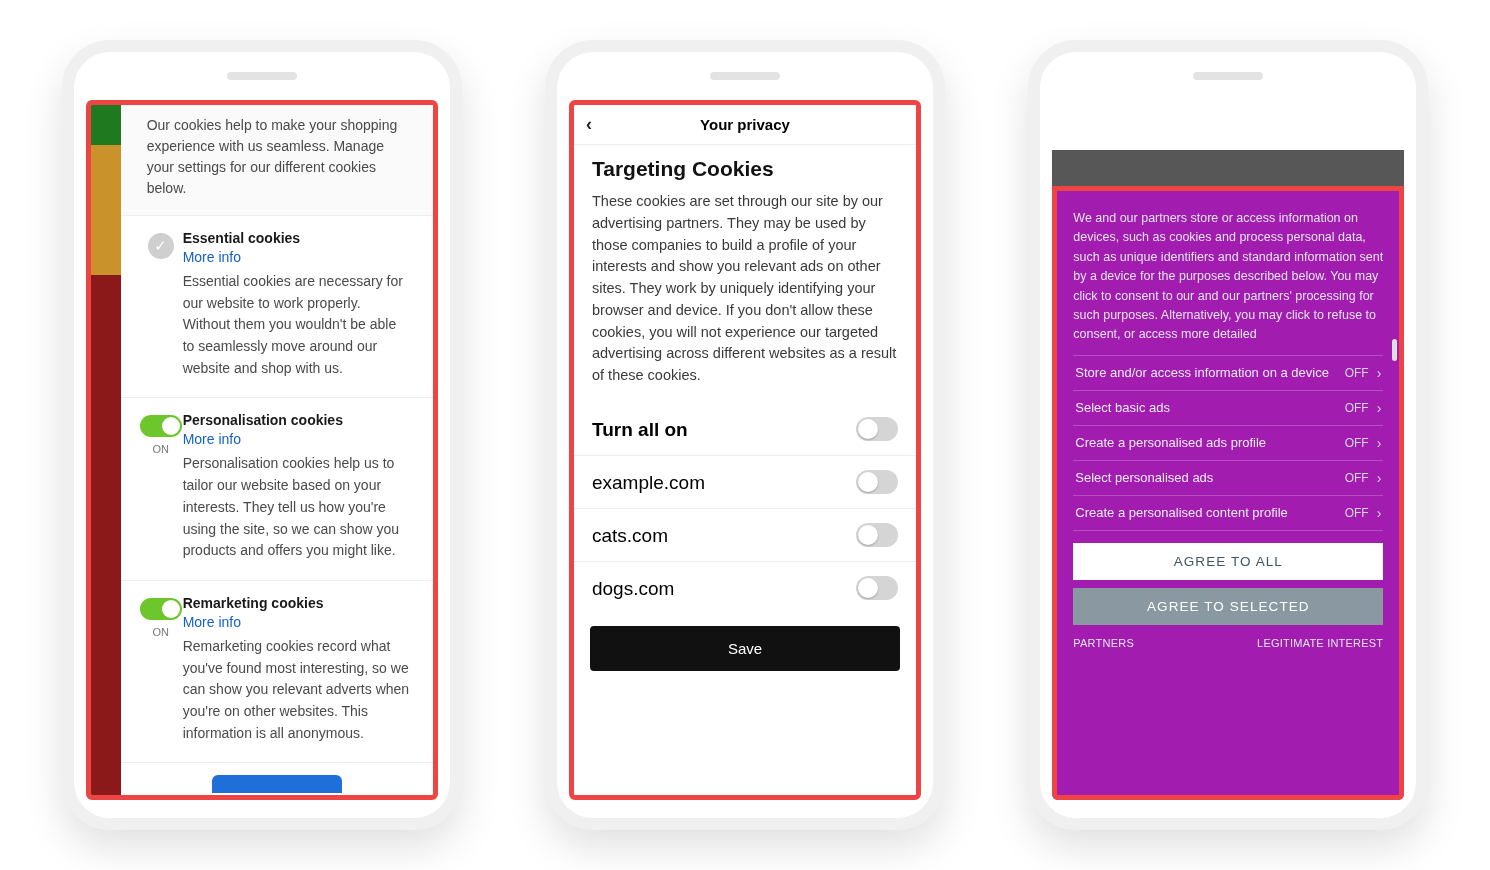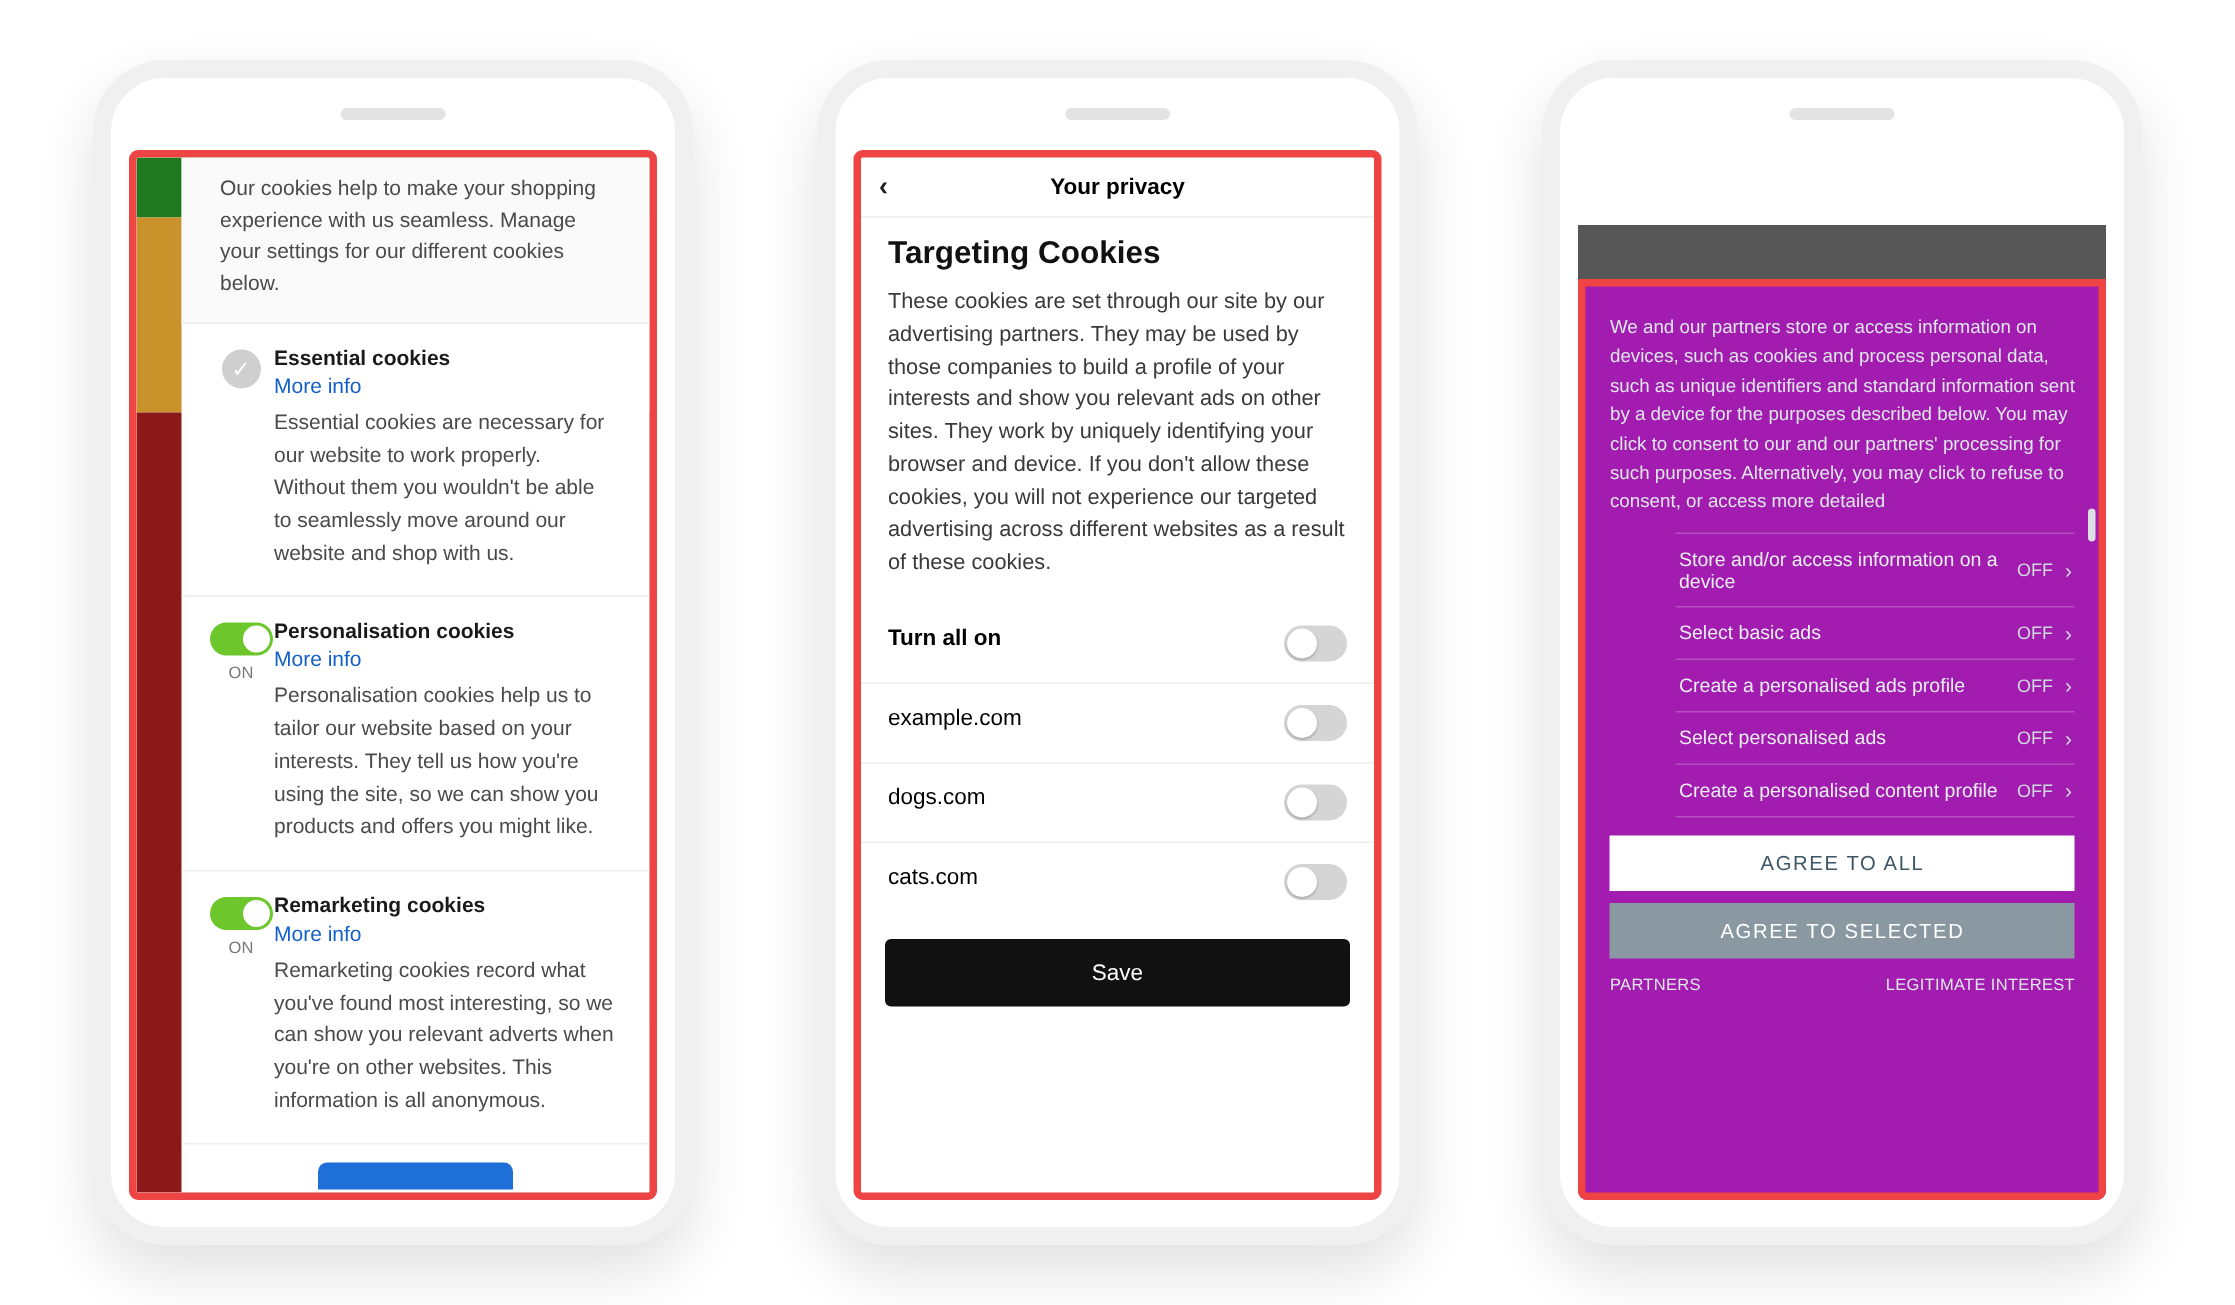--- a/index.html
+++ b/index.html
@@ -66,39 +66,39 @@
   .p1-on { font-size:11px;color:#777;margin-top:6px;}
   .p1-btn-wrap{ text-align:center; padding-top:12px;}
   .p1-save{ width:130px;height:18px;border-radius:6px 6px 0 0;background:#1f6fd8;margin:0 auto;}
 
   
   .p2-hdr { height:40px; display:flex; align-items:center; justify-content:center; border-bottom:1px solid #eee; position:relative; font-weight:600; font-size:15px;}
   .p2-back { position:absolute; left:12px; font-size:18px; color:#222; cursor:pointer;}
   .p2-pad { padding:12px 18px 10px; }
   .p2-title { font-size:21px; font-weight:700; margin-bottom:10px; color:#111;}
   .p2-desc { font-size:14.5px; color:#3a3a3a; line-height:1.5; }
-  .p2-row { display:flex; justify-content:space-between; align-items:flex-start; padding:14px 18px; border-top:1px solid #eee; font-size:15px;}
+  .p2-row { display:flex; justify-content:space-between; align-items:flex-end; padding:14px 18px; border-top:1px solid #eee; font-size:19px;}
   .p2-row:first-of-type{border-top:none;}
   .p2-tog { width:42px;height:24px;border-radius:12px;background:#d5d5d5;position:relative;}
   .p2-tog::after{content:'';position:absolute;width:20px;height:20px;border-radius:50%;background:#fff;top:2px;left:2px;box-shadow:0 1px 2px rgba(0,0,0,.25);}
   .p2-save { margin:12px 16px; background:#111; color:#fff; text-align:center; padding:14px; border-radius:4px; font-size:15px;}
 
   
   .p3-top { height:50px; background:#fff; }
   .p3-gray { height:36px; background:#575757; }
   .p3-panel {
     background:#a21caf;
     color:#dfe6eb;
     position:absolute; left:0; right:0; top:86px; bottom:0;
     padding:18px 16px 14px;
     font-size:12.5px;
     display:flex; flex-direction:column;
   }
   .p3-intro { line-height:1.55; margin-bottom:10px; }
-  .p3-list { flex:0 0 auto; border-top:1px solid rgba(255,255,255,.22);margin-left:44px; }
+  .p3-list { flex:0 0 auto; border-top:1px solid rgba(255,255,255,.22); }
   .p3-row { display:flex; align-items:center; justify-content:space-between; padding:9px 2px; border-bottom:1px solid rgba(255,255,255,.22); font-size:13px;}
   .p3-label { flex:1; color:#e9eef2; }
   .p3-state { color:#cfd8de; font-size:12px; margin-right:8px;}
   .p3-arr { color:#cfd8de; font-size:14px;}
   .p3-btns { margin-top:12px;}
   .p3-btn { display:block; width:100%; text-align:center; padding:11px; font-size:13.5px; letter-spacing:.08em; margin-bottom:8px; cursor:pointer;}
   .p3-agree { background:#fff; color:#3d5666; }
   .p3-sel { background:#8a98a2; color:#fff; }
   .p3-foot { display:flex; justify-content:space-between; margin-top:4px; font-size:11px; letter-spacing:.02em;}
   .p3-scroll { position:absolute; right:2px; top:148px; width:5px; height:22px; background:#dcdfe1; border-radius:3px;}
@@ -171,25 +171,25 @@
     <div style="margin-top:6px;">
       <div class="p2-row">
         <span style="font-weight:600;">Turn all on</span>
         <div class="p2-tog"></div>
       </div>
       <div class="p2-row">
         <span>example.com</span>
         <div class="p2-tog"></div>
       </div>
       <div class="p2-row">
+        <span>cats.com</span>
+        <div class="p2-tog"></div>
+      </div>
+      <div class="p2-row">
         <span>dogs.com</span>
-        <div class="p2-tog"></div>
-      </div>
-      <div class="p2-row">
-        <span>cats.com</span>
         <div class="p2-tog"></div>
       </div>
     </div>
     <div class="p2-save">Save</div>
   </div>
 </div>
 
 <div class="phone">
 
   <div class="screen">

